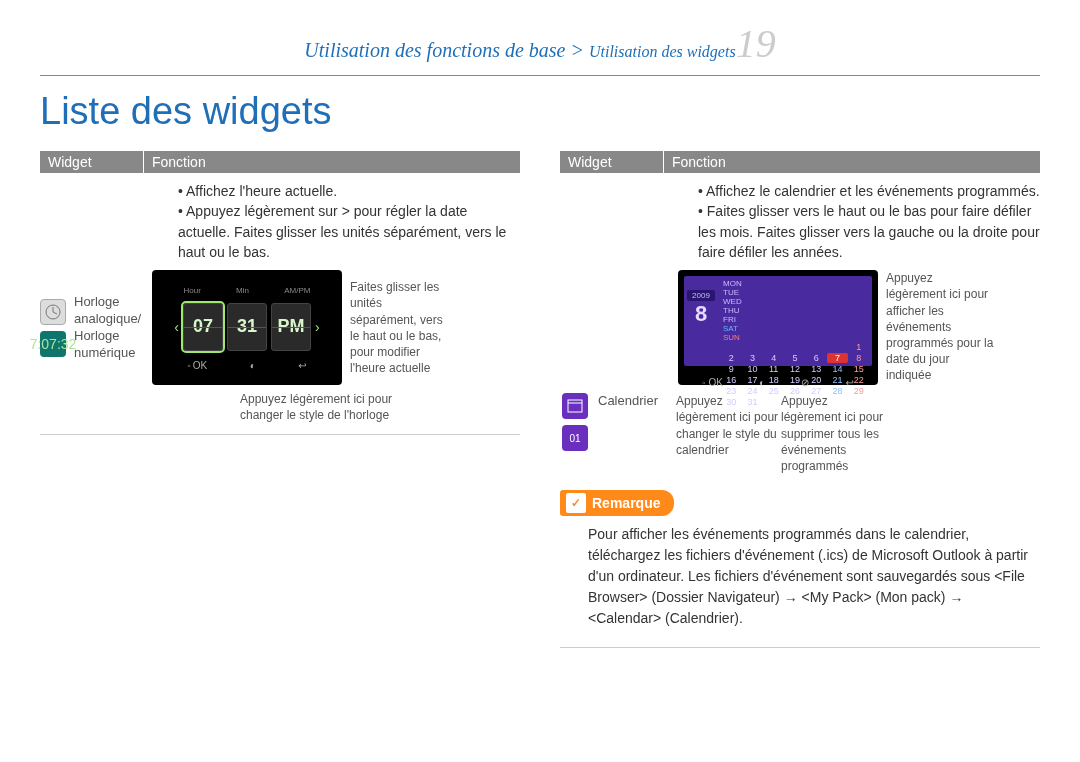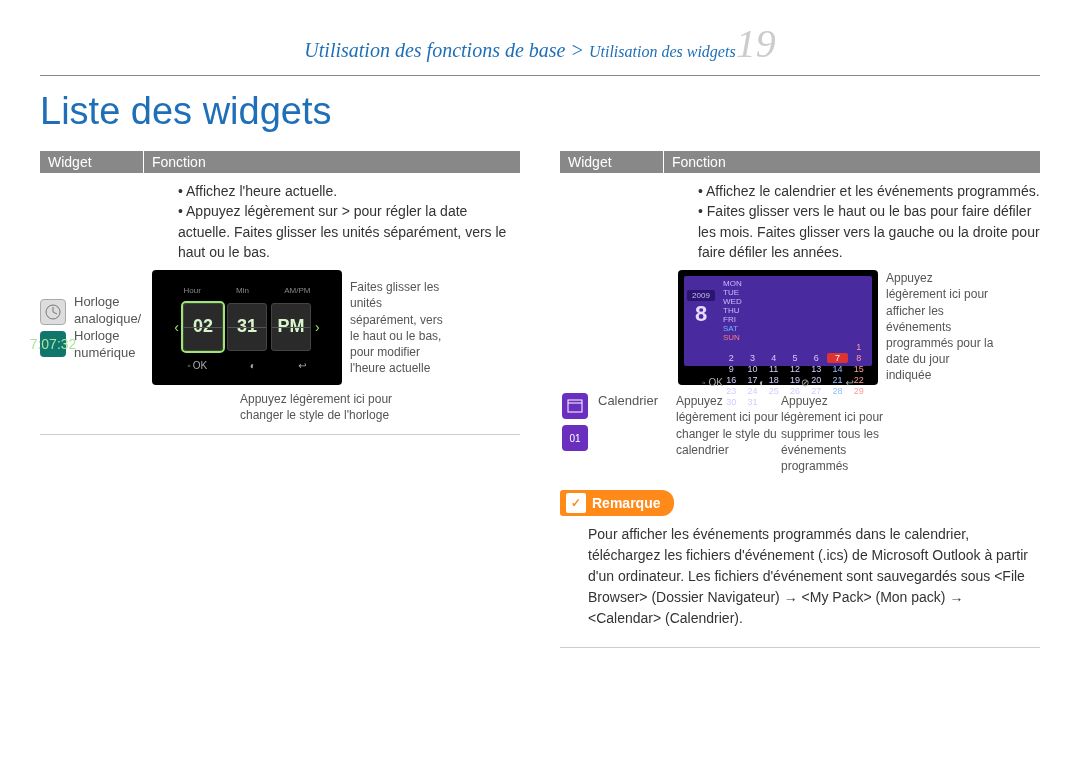--- a/index.html
+++ b/index.html
@@ -122,21 +122,21 @@
       <div class="wlabel">Horloge analogique/ Horloge numérique</div>
 
       <div class="device">
         <div class="dev-top">
           <span>Hour</span>
           <span>Min</span>
           <span>AM/PM</span>
         </div>
         <div class="flip-row">
           <span class="chev">‹</span>
-          <div class="flip sel">02</div>
+          <div class="flip sel">07</div>
           <div class="flip">31</div>
           <div class="flip">PM</div>
           <span class="chev">›</span>
         </div>
         <div class="dev-bot">
           <span>◦ <span>OK</span></span>
           <span>◐</span>
           <span>↩</span>
         </div>
       </div>

